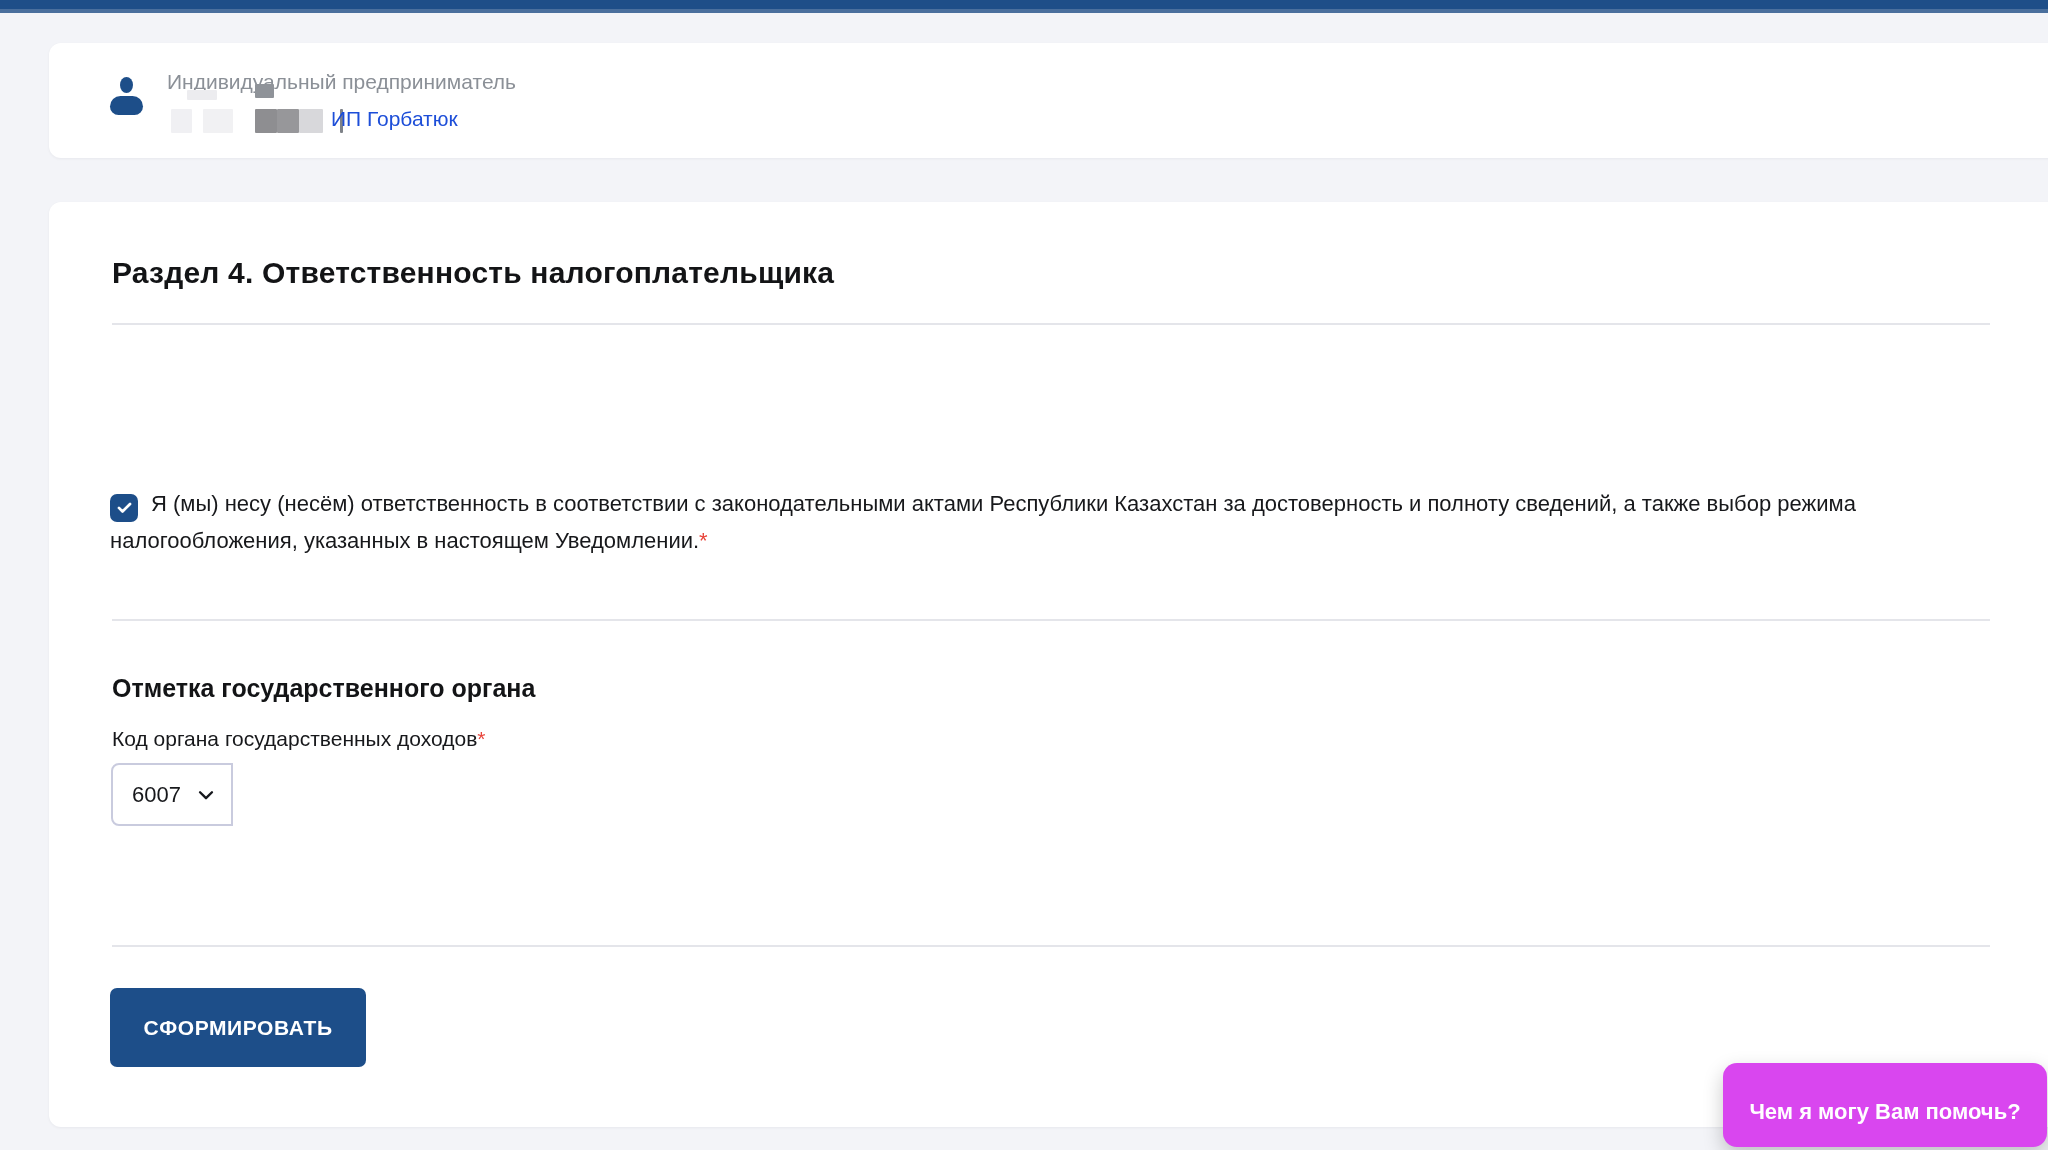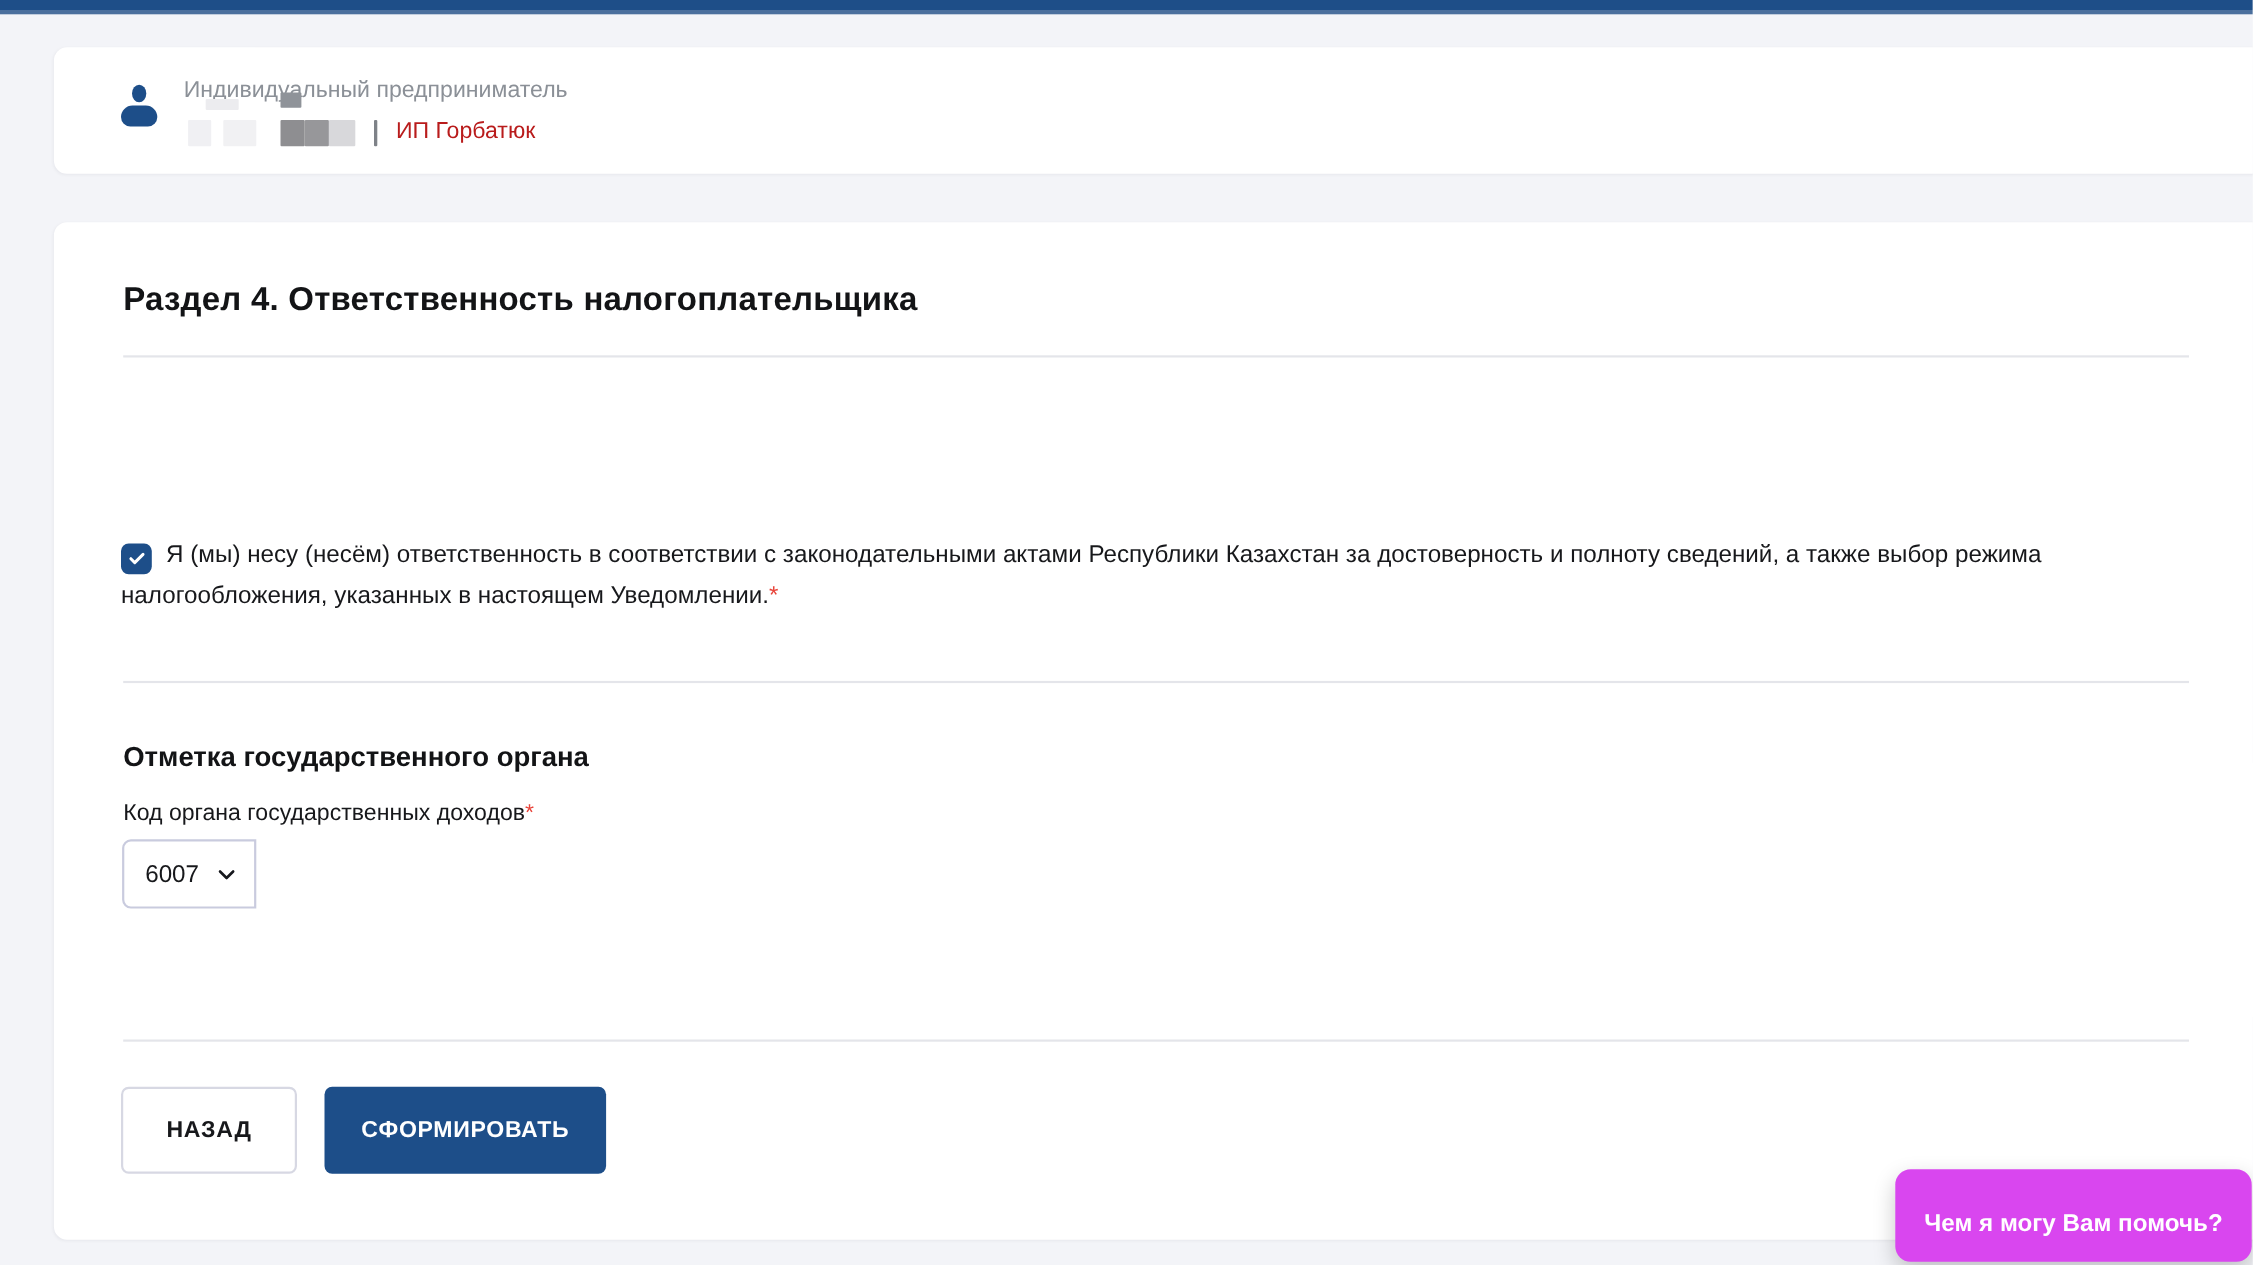--- a/index.html
+++ b/index.html
@@ -25,21 +25,21 @@
   }
   .header-card{left:49px;top:43px;right:-24px;height:115px;}
   .main-card{left:49px;top:202px;right:-24px;height:925px;}
 
   
   .person-icon{position:absolute;left:61px;top:34px;width:33px;height:46px;}
   .person-icon .head{width:13px;height:16px;border-radius:50%;background:#1d4e89;margin:0 auto;}
   .person-icon .body{width:33px;height:19px;margin-top:3px;background:#1d4e89;
     border-radius:11px 11px 9px 9px;}
   .hdr-line1{position:absolute;left:118px;top:27px;font-size:21px;color:#8b9097;}
-  .hdr-name{position:absolute;left:311px;top:64px;font-size:21px;color:#b91c1c;}
+  .hdr-name{position:absolute;left:282px;top:64px;font-size:21px;color:#1d4ed8;}
   .redact{position:absolute;border-radius:1px;}
   .r1a{left:138px;top:47px;width:30px;height:10px;background:#ececef;}
   .r1b{left:206px;top:41px;width:19px;height:14px;background:#8f9399;}
   .r2a{left:122px;top:66px;width:21px;height:24px;background:#f0f0f3;}
   .r2b{left:154px;top:66px;width:30px;height:24px;background:#f1f1f3;}
   .r2c{left:206px;top:66px;width:22px;height:24px;background:#8e8e91;}
   .r2d{left:228px;top:66px;width:22px;height:24px;background:#97979a;}
   .r2e{left:250px;top:66px;width:24px;height:24px;background:#d8d8db;}
   .r2f{left:291px;top:66px;width:3px;height:24px;background:#7e8288;}
 
@@ -152,21 +152,20 @@
             <svg width="22" height="22" viewBox="0 0 24 24">
               <path d="M5.5 9l6.5 6.5L18.5 9" stroke="#16181d" stroke-width="2.6" fill="none" stroke-linecap="round" stroke-linejoin="round"></path>
             </svg>
           </span>
       </div>
     </div>
 
     <div class="divider div3"></div>
 
     <div class="btn-row">
-      <button class="btn btn-back">НАЗАД</button>
       <button class="btn btn-generate">СФОРМИРОВАТЬ</button>
     </div>
 
   </div>
 
   <div class="chat-widget">
     <span>Чем я могу Вам помочь?</span>
   </div>
 
 </div>

